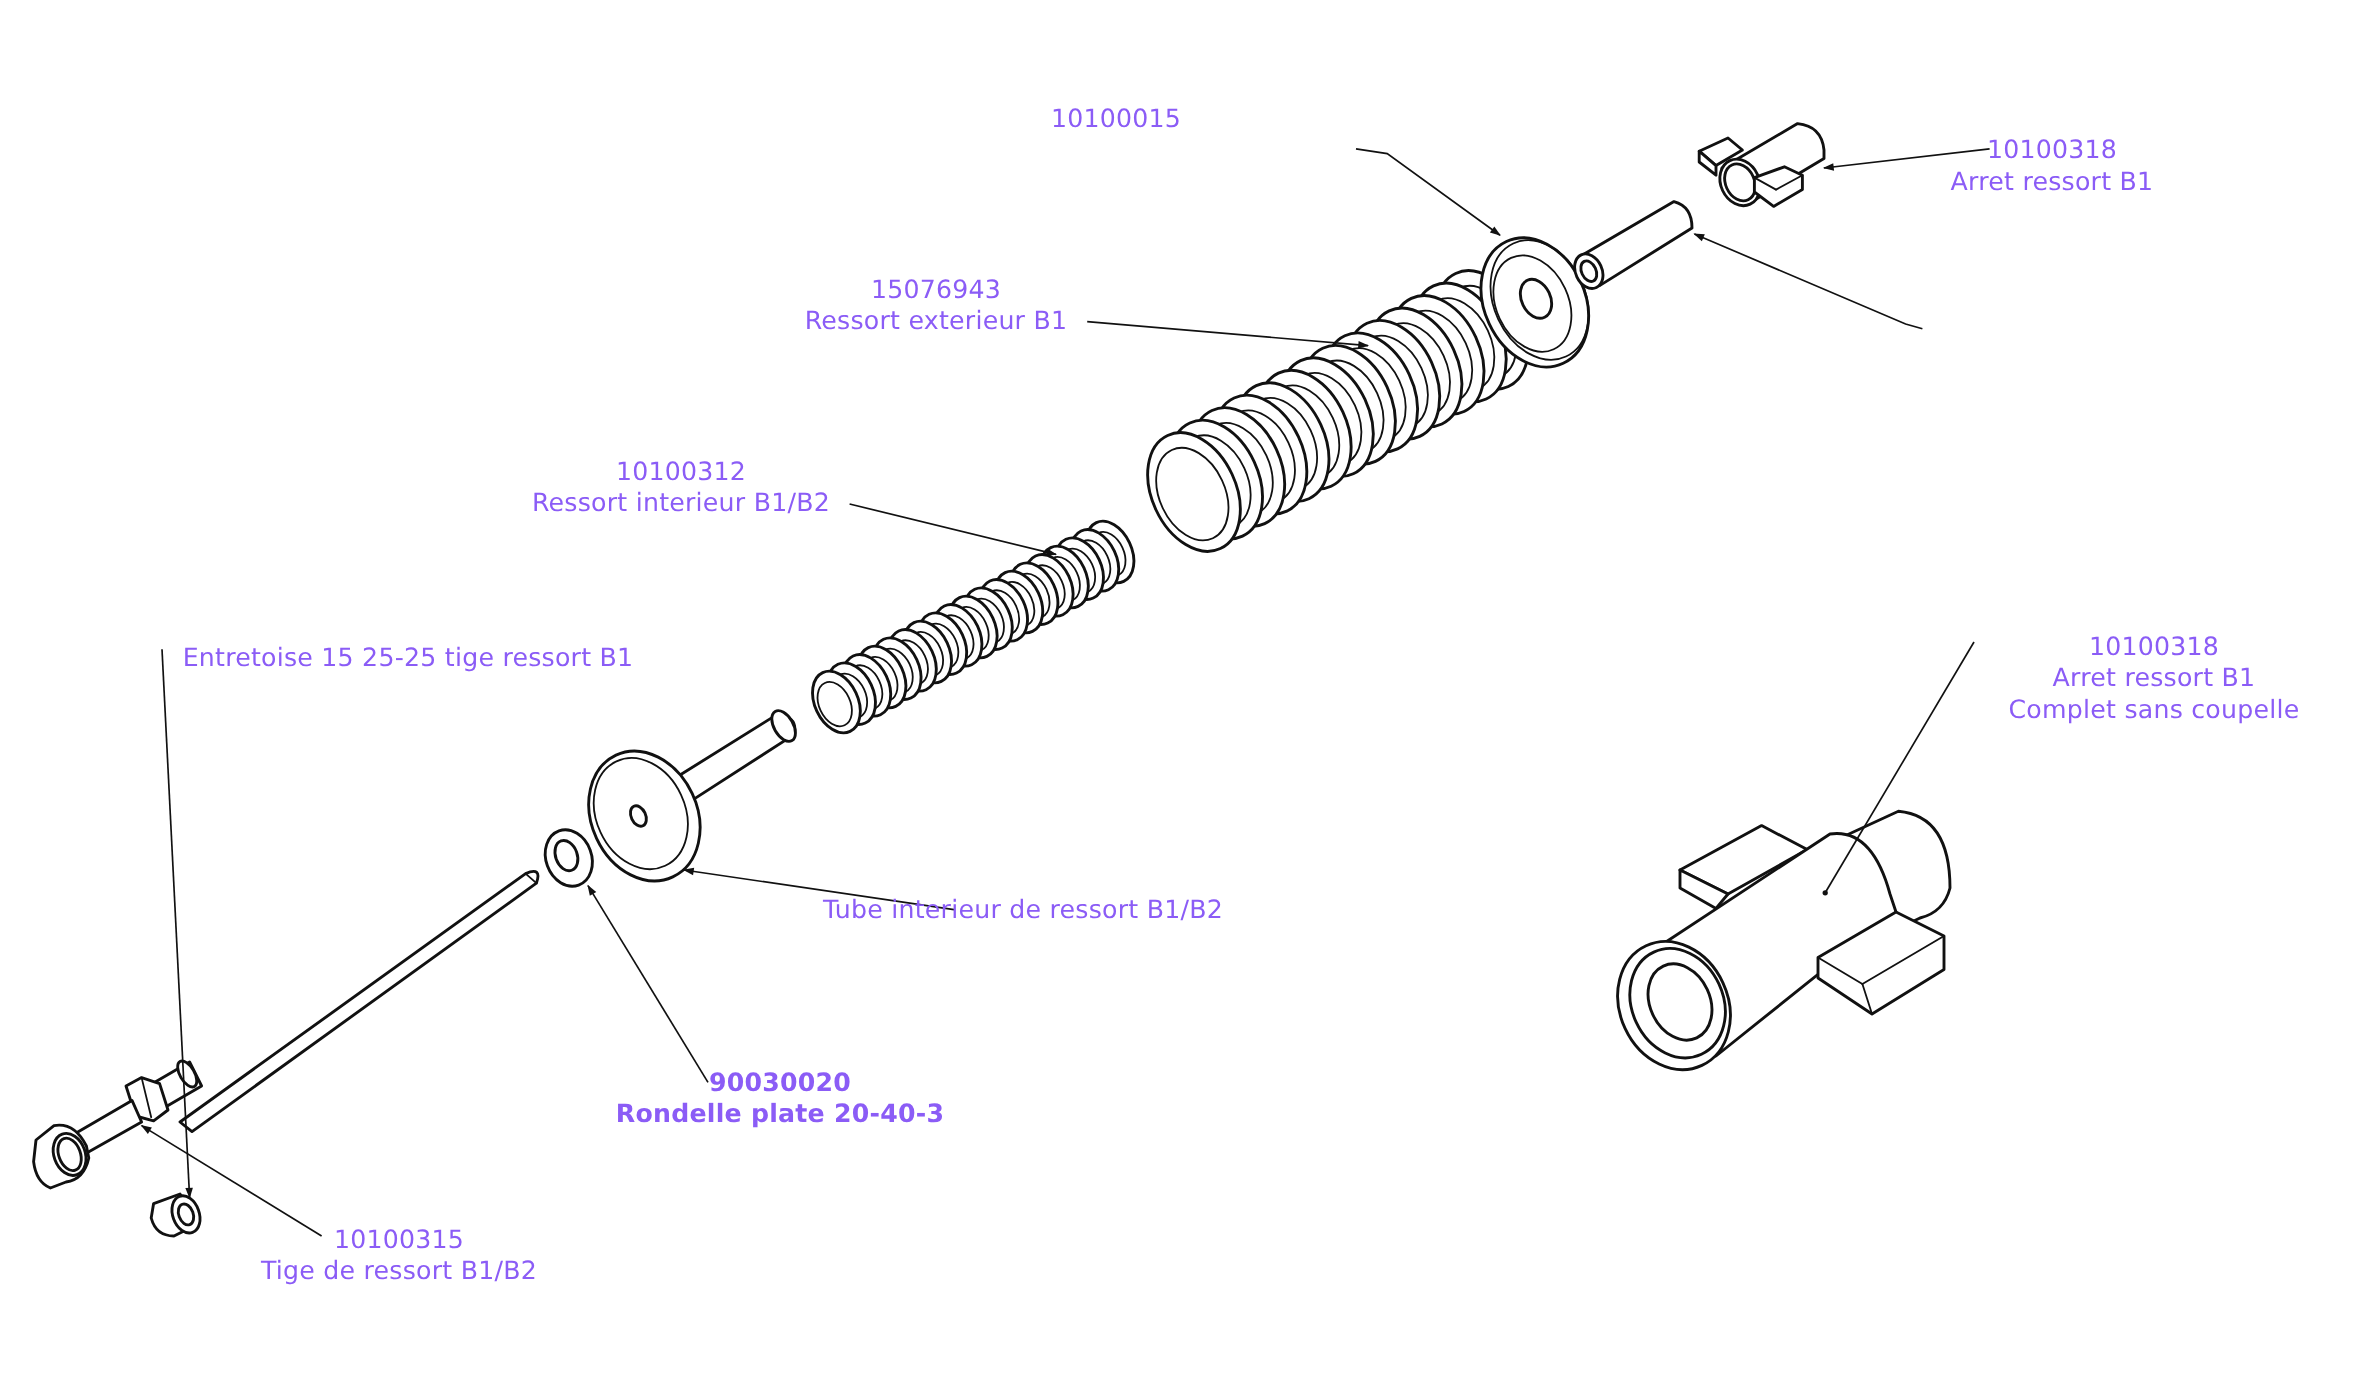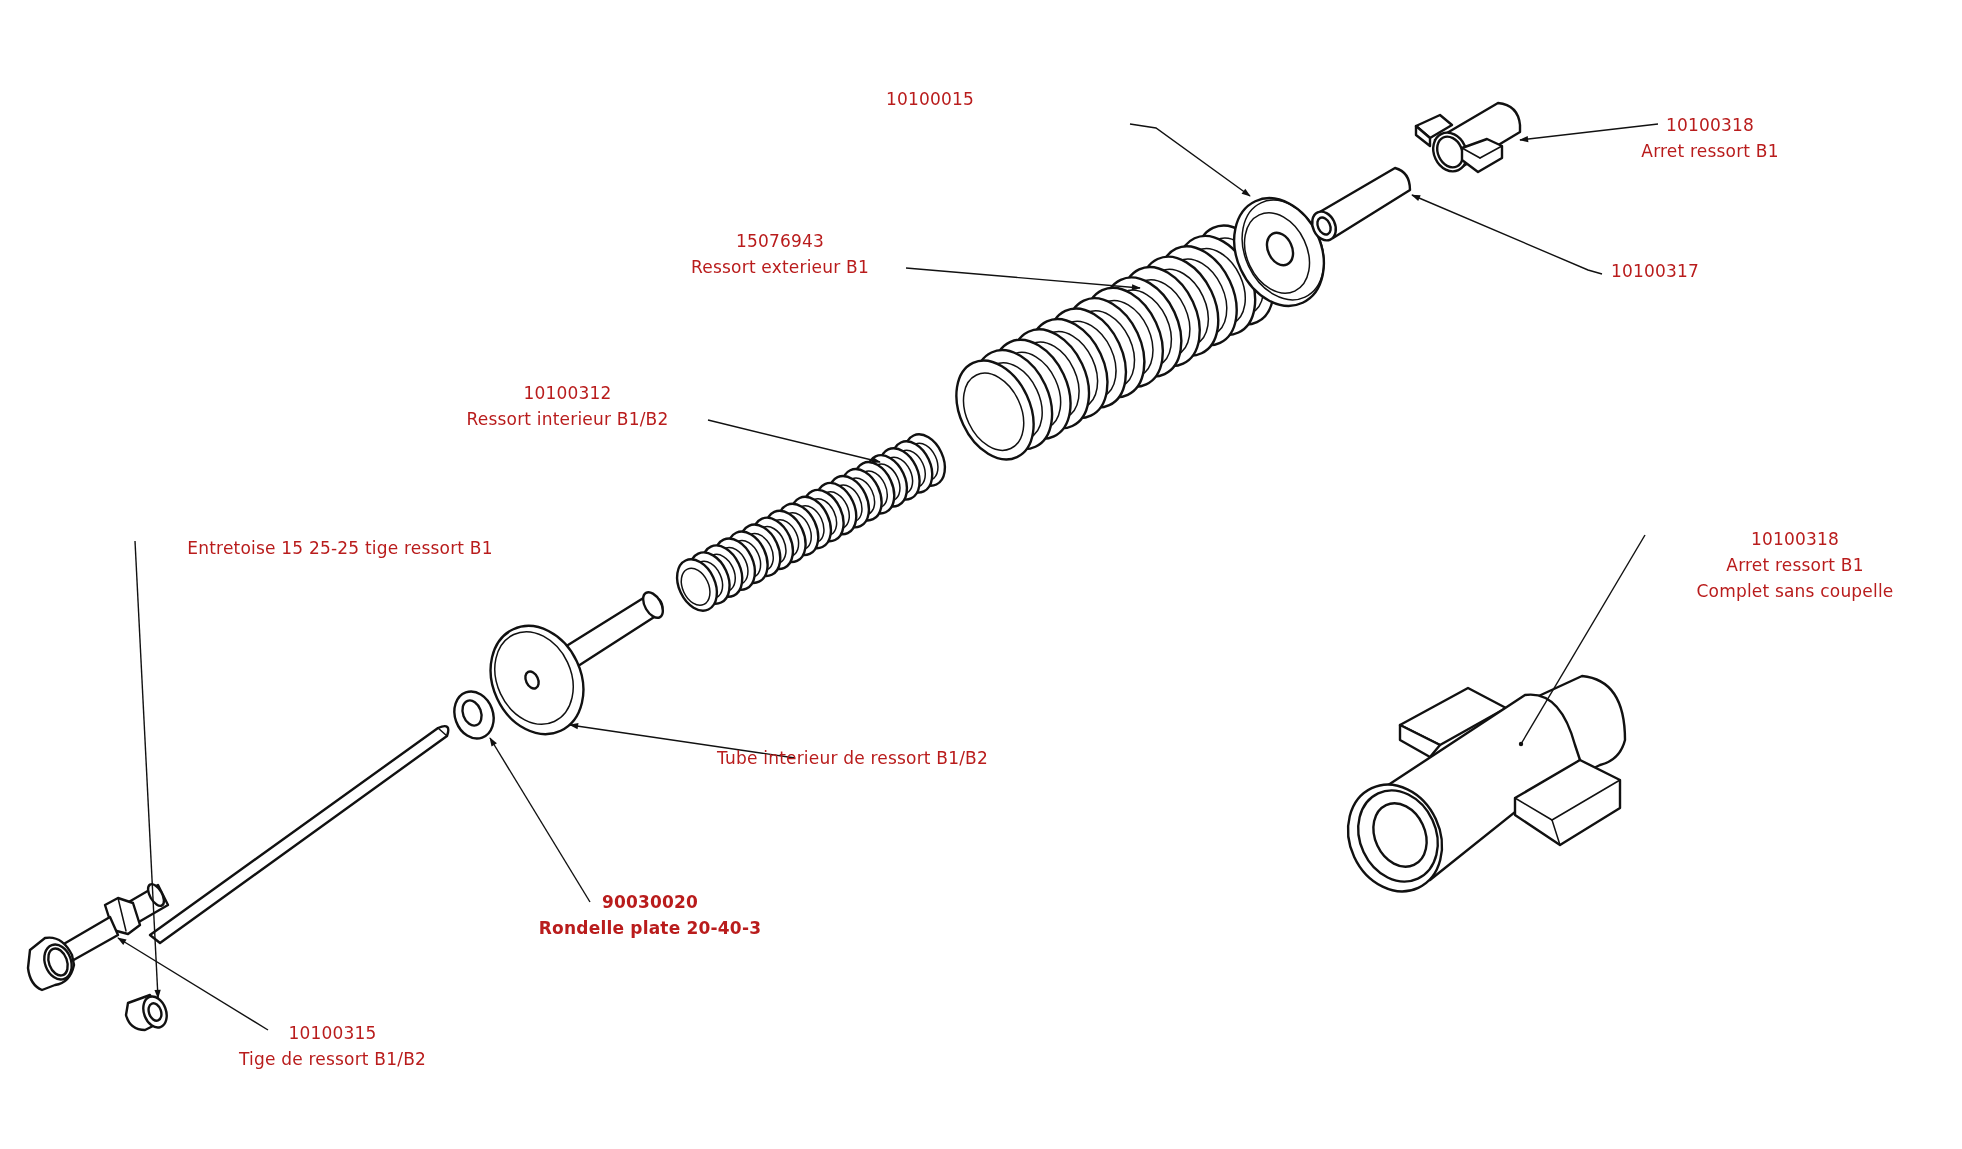--- a/index.html
+++ b/index.html
@@ -1,20 +1,20 @@
 <!DOCTYPE html>
 <html><head>
 <meta charset="utf-8">
 <style>
   html, body { margin:0; padding:0; background:#ffffff; }
   body { width:1962px; height:1149px; position:relative; overflow:hidden;
          font-family:"DejaVu Sans", sans-serif; color:#111; }
   #drawing { position:absolute; left:0; top:0; width:1962px; height:1149px; }
-  .lbl { position:absolute; text-align:center; font-size:17px; line-height:26px;
-         color:#b91c1c; white-space:nowrap; letter-spacing:0.2px; }
+  .lbl { position:absolute; text-align:center; font-size:21px; line-height:26px;
+         color:#8b5cf6; white-space:nowrap; letter-spacing:0.2px; }
   .lbl span { display:block; }
   .part path, .part ellipse, .part line, .part polyline, .part polygon, .part rect {
     fill:#fff; stroke:#111; stroke-width:2.4; stroke-linejoin:round; stroke-linecap:round; }
   .part .thin { stroke-width:1.5; fill:none; }
   .part .nofill { fill:none; }
   .leader { stroke:#111; stroke-width:1.4; fill:none; }
   .arrowhead { fill:#111; stroke:none; }
 </style>
 </head>
 <body>
@@ -194,21 +194,20 @@
 <div class="lbl" style="left:720px; top:86px; width:420px;">
   <span>10100015</span>
 </div>
 
 <div class="lbl" style="left:1610px; top:112px; width:200px;">
   <span>10100318</span>
   <span>Arret ressort B1</span>
 </div>
 
 <div class="lbl" style="left:1430px; top:258px; width:450px;">
-  <span>10100317</span>
 </div>
 
 <div class="lbl" style="left:655px; top:228px; width:250px;">
   <span>15076943</span>
   <span>Ressort exterieur B1</span>
 </div>
 
 <div class="lbl" style="left:425px; top:380px; width:285px;">
   <span>10100312</span>
   <span>Ressort interieur B1/B2</span>

